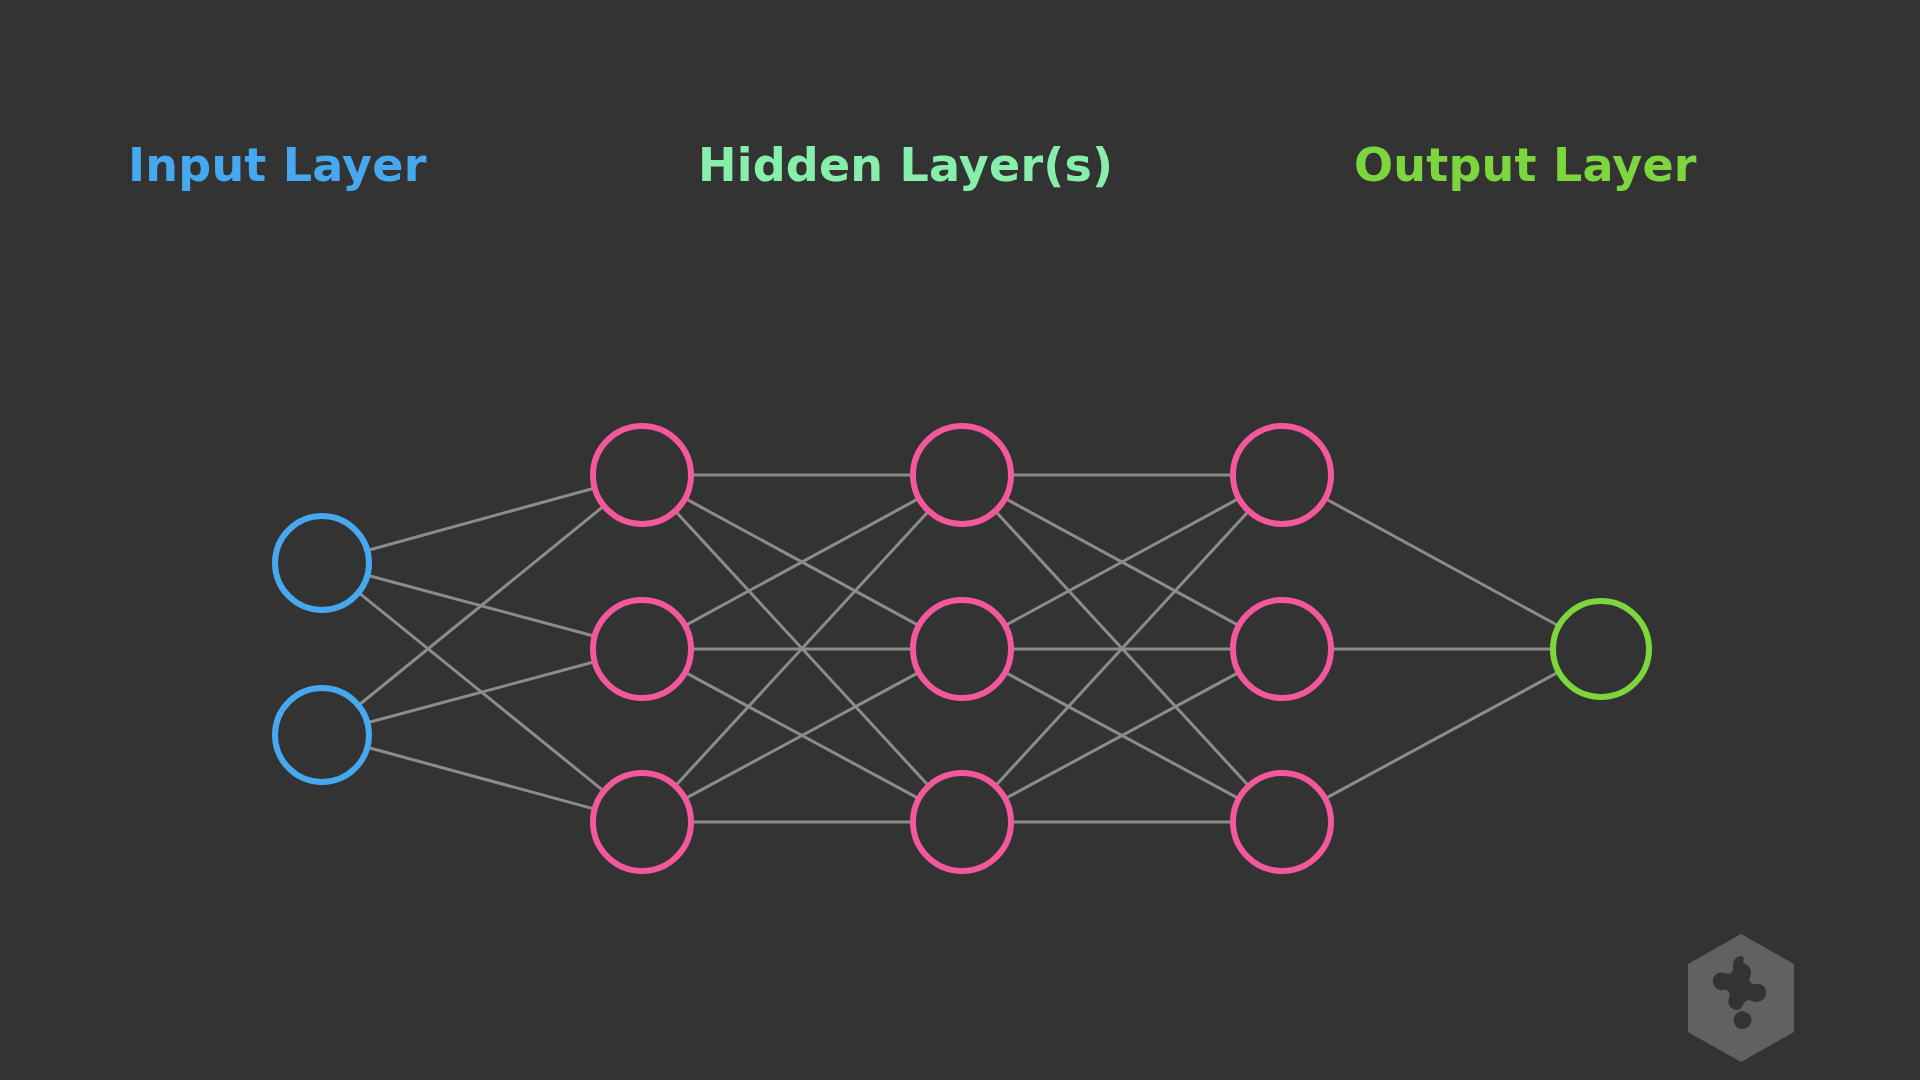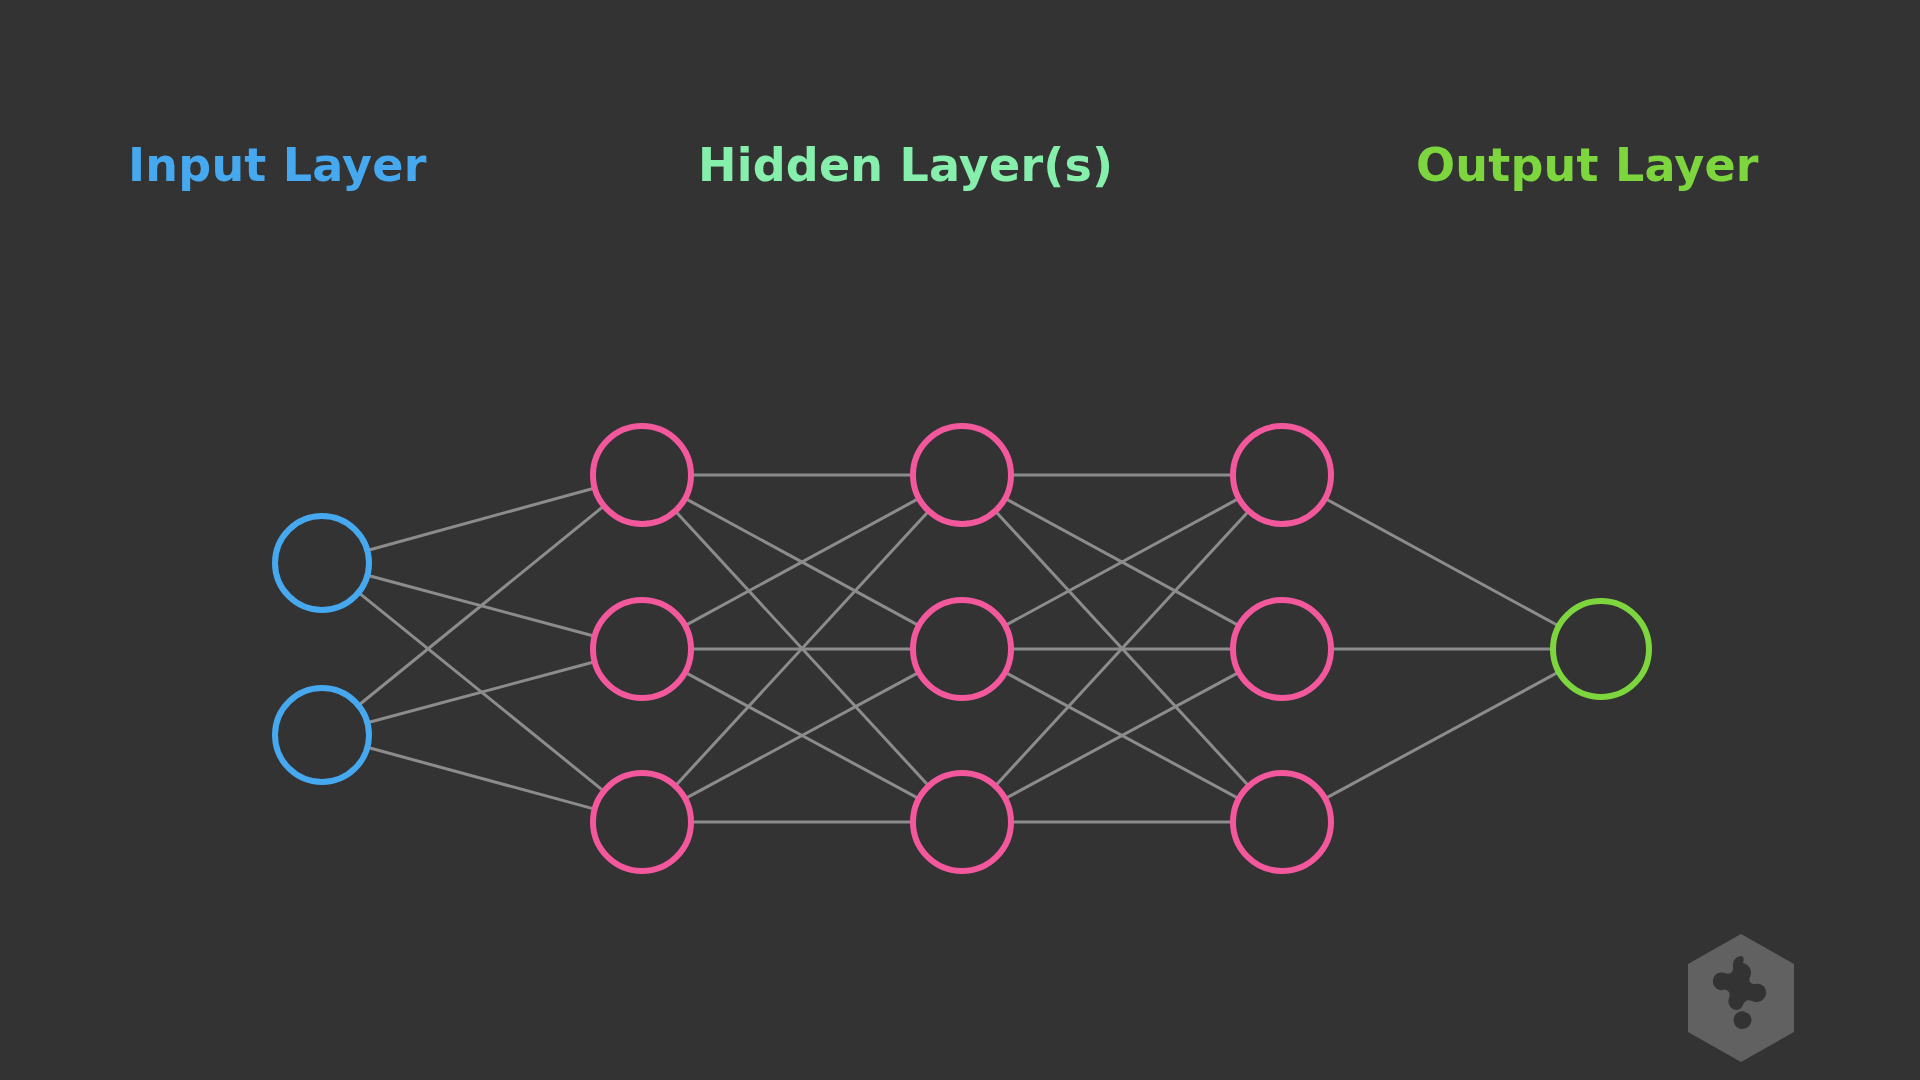--- a/index.html
+++ b/index.html
@@ -26,21 +26,21 @@
     position: absolute;
     font-family: "DejaVu Sans", sans-serif;
     font-weight: 700;
     font-size: 46px;
     letter-spacing: 0.2px;
     white-space: nowrap;
     user-select: none;
   }
   #label-input   { left: 128px;  top: 138px; }
   #label-hidden  { left: 698px;  top: 138px; }
-  #label-output  { left: 1416px; top: 138px; text-align: center; }
+  #label-output  { left: 1354px; top: 138px; text-align: center; }
 
   svg#network-svg {
     position: absolute;
     left: 0;
     top: 0;
     width: 1920px;
     height: 1080px;
     display: block;
   }
   .edge {

